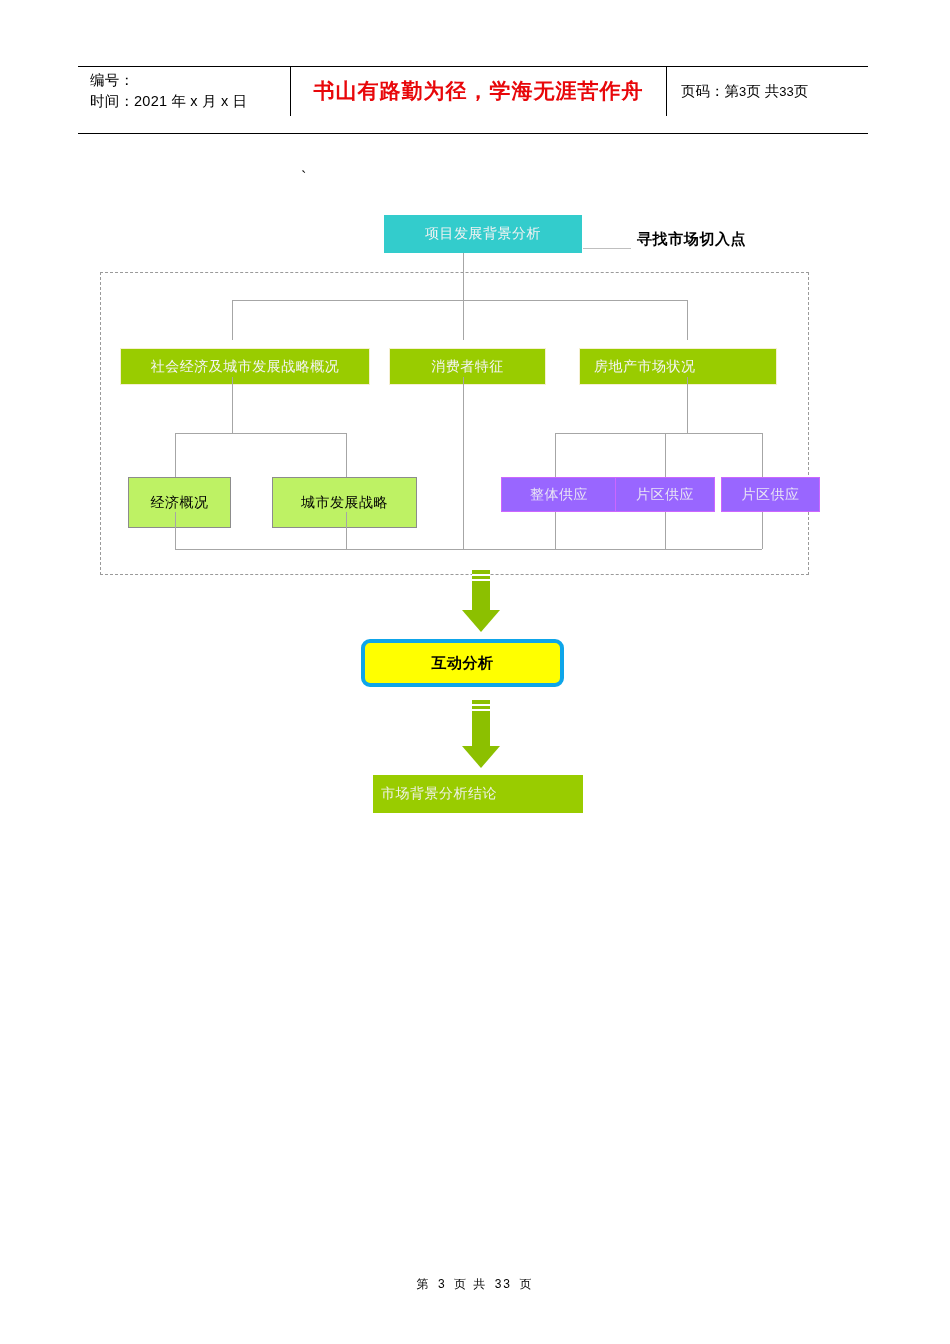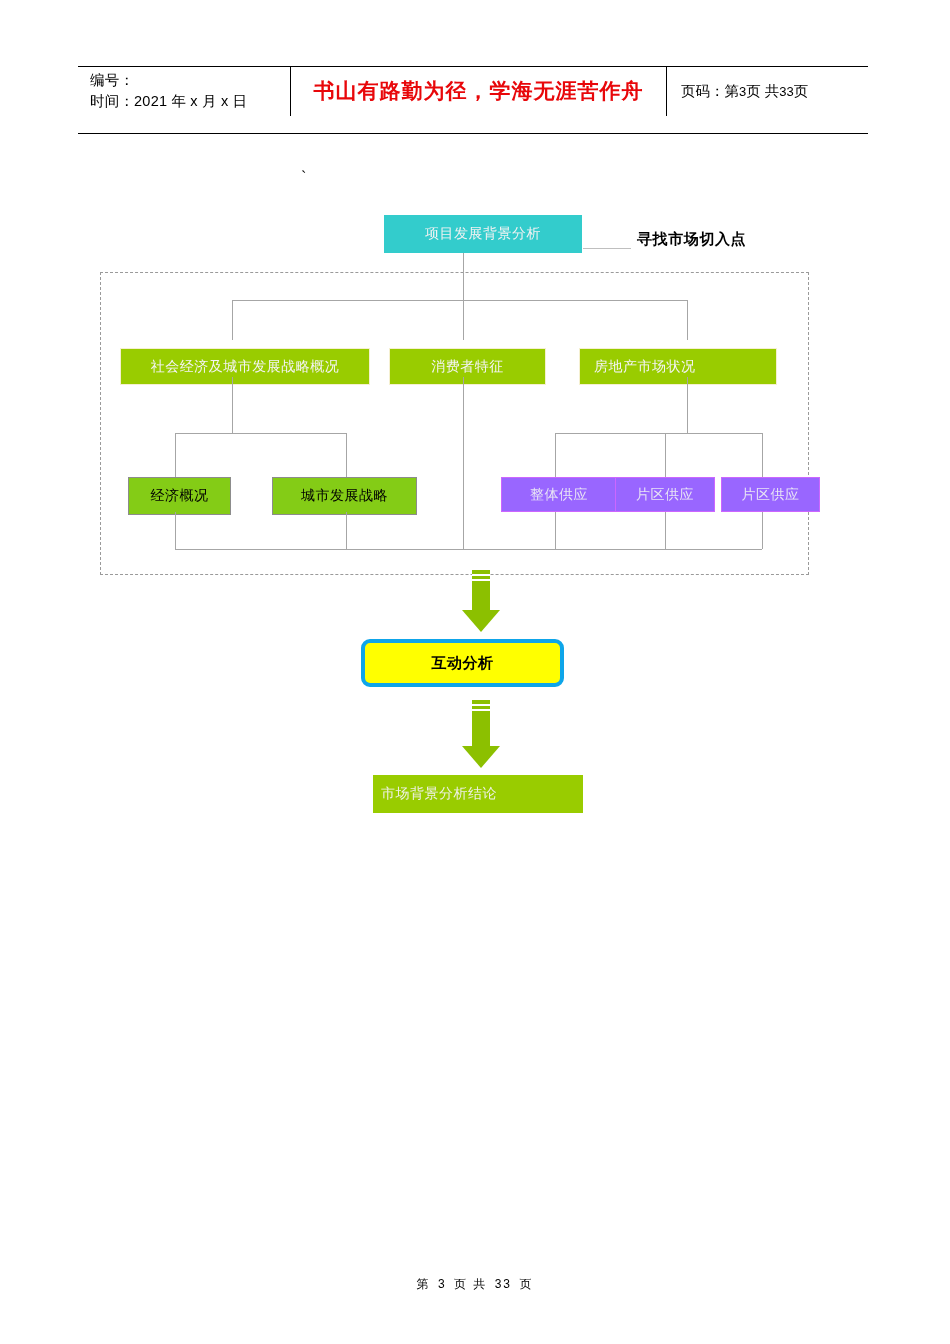--- a/index.html
+++ b/index.html
@@ -149,24 +149,24 @@
     height: 37px;
     font-size: 14px;
     margin-top: 8px;
   }
   .n-g1 { left: 120px; top: 340px; width: 250px; justify-content: center; }
   .n-g2 { left: 389px; top: 340px; width: 157px; justify-content: center; }
   .n-g3 { left: 579px; top: 340px; width: 198px; padding-left: 14px; }
 
   
   .node-blue {
-    background: #84cc16;
+    background: #bef264;
     border: 1px solid #8c8c8c;
     color: #000;
-    height: 38px;
+    height: 51px;
     justify-content: center;
     font-size: 14px;
   }
   .n-b1 { left: 128px; top: 477px; width: 103px; }
   .n-b2 { left: 272px; top: 477px; width: 145px; }
 
   
   .node-purple {
     background: #9966FF;
     border: 1px solid #cc66ff;

